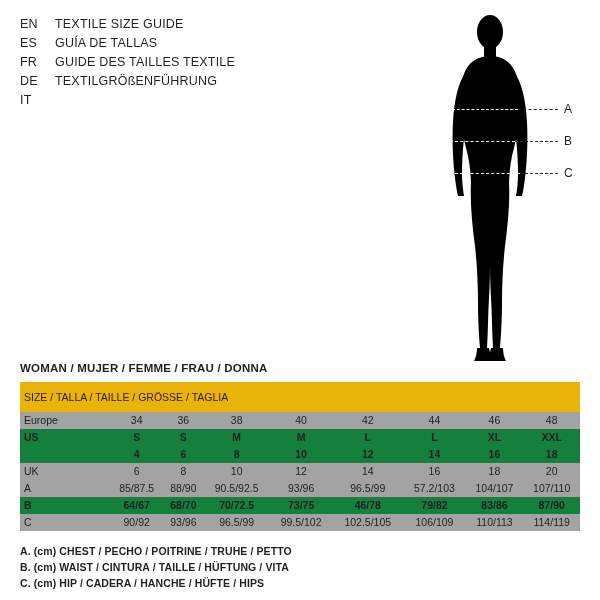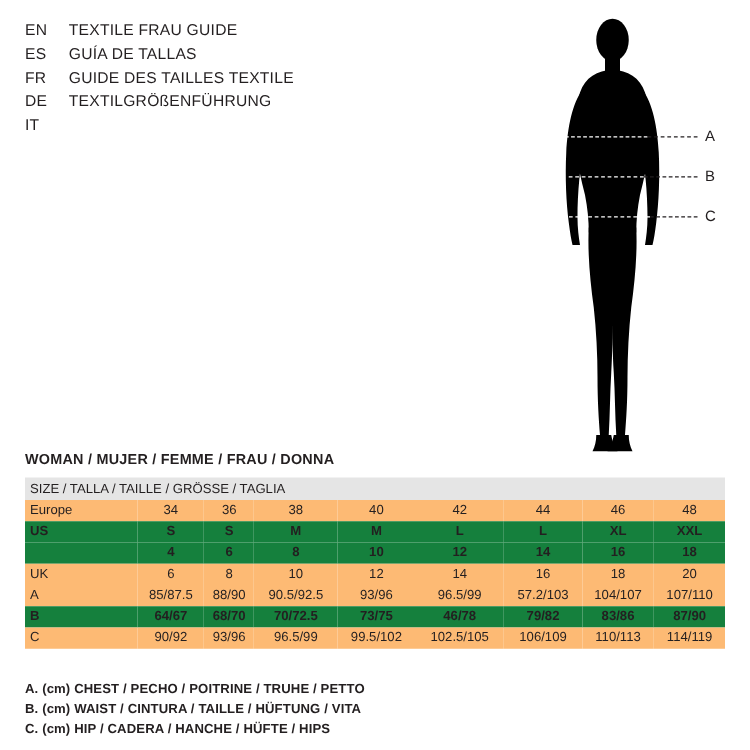--- a/index.html
+++ b/index.html
@@ -105,29 +105,29 @@
     text-align: center;
     font-weight: normal;
     border: 0;
   }
   .size-table .lbl {
     text-align: left;
     padding-left: 4px;
     width: 86px;
   }
   .row-head td {
-    background: #e5e5e5;
+    background: #eab308;
     text-align: left;
     padding-left: 4px;
     font-size: 10.5px;
-    height: 18px;
+    height: 30px;
     line-height: 18px;
   }
   .row-shade td {
-    background: #fdba74;
+    background: #a3a3a3;
   }
   .row-plain td {
     background: #15803d;
     font-weight: bold;
   }
 
   
   .notes {
     position: absolute;
     left: 20px;
@@ -143,21 +143,21 @@
   }
 </style>
 </head>
 <body>
 
 <div class="page">
 
   <div class="lang-block">
     <div class="lang-row">
       <span class="lang-code">EN</span>
-      <span class="lang-title">TEXTILE FRAU GUIDE</span>
+      <span class="lang-title">TEXTILE SIZE GUIDE</span>
     </div>
     <div class="lang-row">
       <span class="lang-code">ES</span>
       <span class="lang-title">GUÍA DE TALLAS</span>
     </div>
     <div class="lang-row">
       <span class="lang-code">FR</span>
       <span class="lang-title">GUIDE DES TAILLES TEXTILE</span>
     </div>
     <div class="lang-row">

